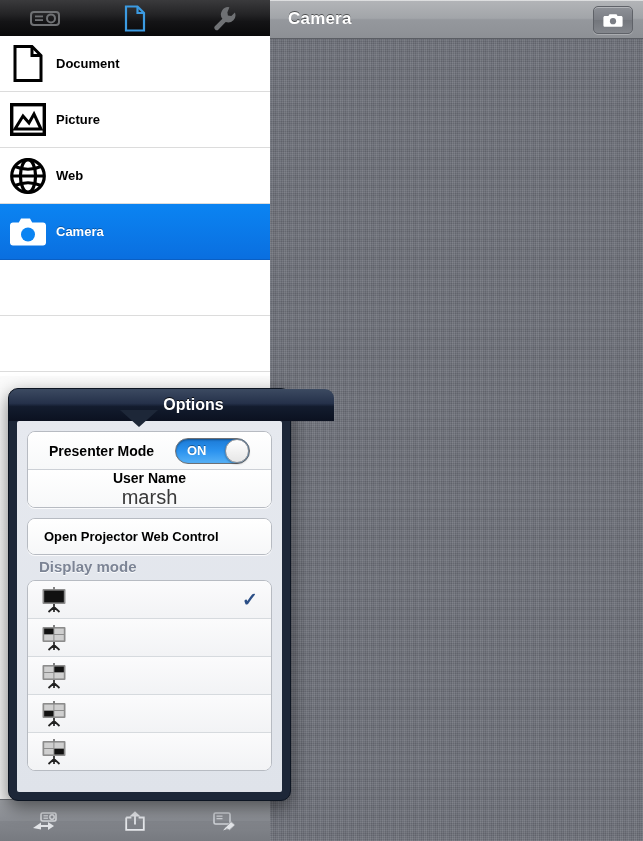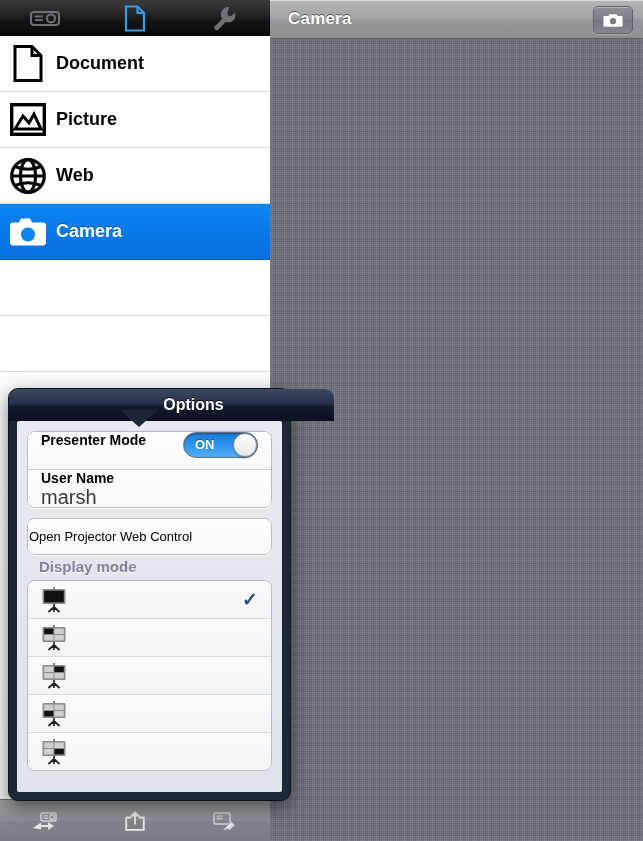--- a/index.html
+++ b/index.html
@@ -55,21 +55,21 @@
     position:relative;height:56px;box-sizing:border-box;
     border-bottom:1px solid #dcdcdc;
     display:flex;align-items:center;
     background:#fff;
   }
   .row.selected{
     background:linear-gradient(to bottom,#0b84f2 0%,#0a6fe0 100%);
     border-bottom:1px solid #0a5fc4;
   }
   .row .ico{width:56px;display:flex;align-items:center;justify-content:center;}
-  .row .lbl{font-size:18px;font-weight:bold;color:#000;}
+  .row .lbl{font-size:13px;font-weight:bold;color:#000;}
   .row.selected .lbl{color:#fff;text-shadow:0 -1px 0 rgba(0,0,0,.3);}
   .row.blank{border-bottom:1px solid #dcdcdc;}
   .left-filler{
     position:absolute;left:0;top:376px;width:270px;height:424px;
     background:linear-gradient(to bottom,#fbfbfb 0%,#f2f2f2 100%);
   }
   .bottom-toolbar{
     position:absolute;left:0;bottom:0;width:270px;height:41px;
     background:linear-gradient(to bottom,#9a9da2 0%,#8a8d93 50%,#83868c 51%,#777a80 100%);
     border-top:1px solid #6a6d73;
@@ -107,22 +107,22 @@
     border-left:19px solid transparent;border-right:19px solid transparent;
     border-top:17px solid #1d2738;
   }
 
   .group{
     margin:10px 10px 0 10px;
     background:#fff;border:1px solid #b7bbc2;border-radius:8px;overflow:hidden;
     box-shadow:0 1px 0 rgba(255,255,255,.8);
   }
   .grow{
-    height:37px;display:flex;justify-content:space-between;
-    padding:0 13px;border-bottom:1px solid #ccd0d6;
+    height:37px;display:flex;align-items:center;justify-content:space-between;
+    padding:0 21px;border-bottom:1px solid #ccd0d6;
     background:linear-gradient(to bottom,#ffffff 0%,#f7f8f9 100%);
   }
   .grow:last-child{border-bottom:none;flex-direction:column;}
   .grow .k{font-size:14px;font-weight:bold;color:#000;}
   .grow .v{font-size:20px;color:#3a3a3a;}
   .switch{
     width:75px;height:26px;border-radius:13px;position:relative;
     background:linear-gradient(to bottom,#1c7ad6 0%,#2b93ef 50%,#55b0f6 100%);
     border:1px solid #6d7075;box-sizing:border-box;
     box-shadow:inset 0 1px 2px rgba(0,0,0,.35);
@@ -131,23 +131,23 @@
     position:absolute;left:11px;top:4px;font-size:13px;font-weight:bold;color:#fff;
     text-shadow:0 -1px 0 rgba(0,0,0,.35);
   }
   .switch .knob{
     position:absolute;right:0px;top:0px;width:24px;height:24px;border-radius:12px;
     background:linear-gradient(to bottom,#ffffff 0%,#e6e6e6 100%);
     border:1px solid #8a8d92;box-sizing:border-box;
     box-shadow:0 1px 2px rgba(0,0,0,.35);
   }
   .action-row{
-    height:35px;display:flex;align-items:center;padding:0 1px;
+    height:35px;display:flex;align-items:center;padding:0 16px;
     background:linear-gradient(to bottom,#ffffff 0%,#f6f7f8 100%);
-    font-size:13px;font-weight:normal;color:#000;
+    font-size:13px;font-weight:bold;color:#000;
   }
   .section-label{
     margin:3px 0 5px 22px;
     font-size:15px;font-weight:bold;color:#7c8495;
     text-shadow:0 1px 0 rgba(255,255,255,.85);
   }
   .mode-group{
     margin:0 10px 0 10px;
     background:#fff;border:1px solid #b7bbc2;border-radius:8px;overflow:hidden;
   }

